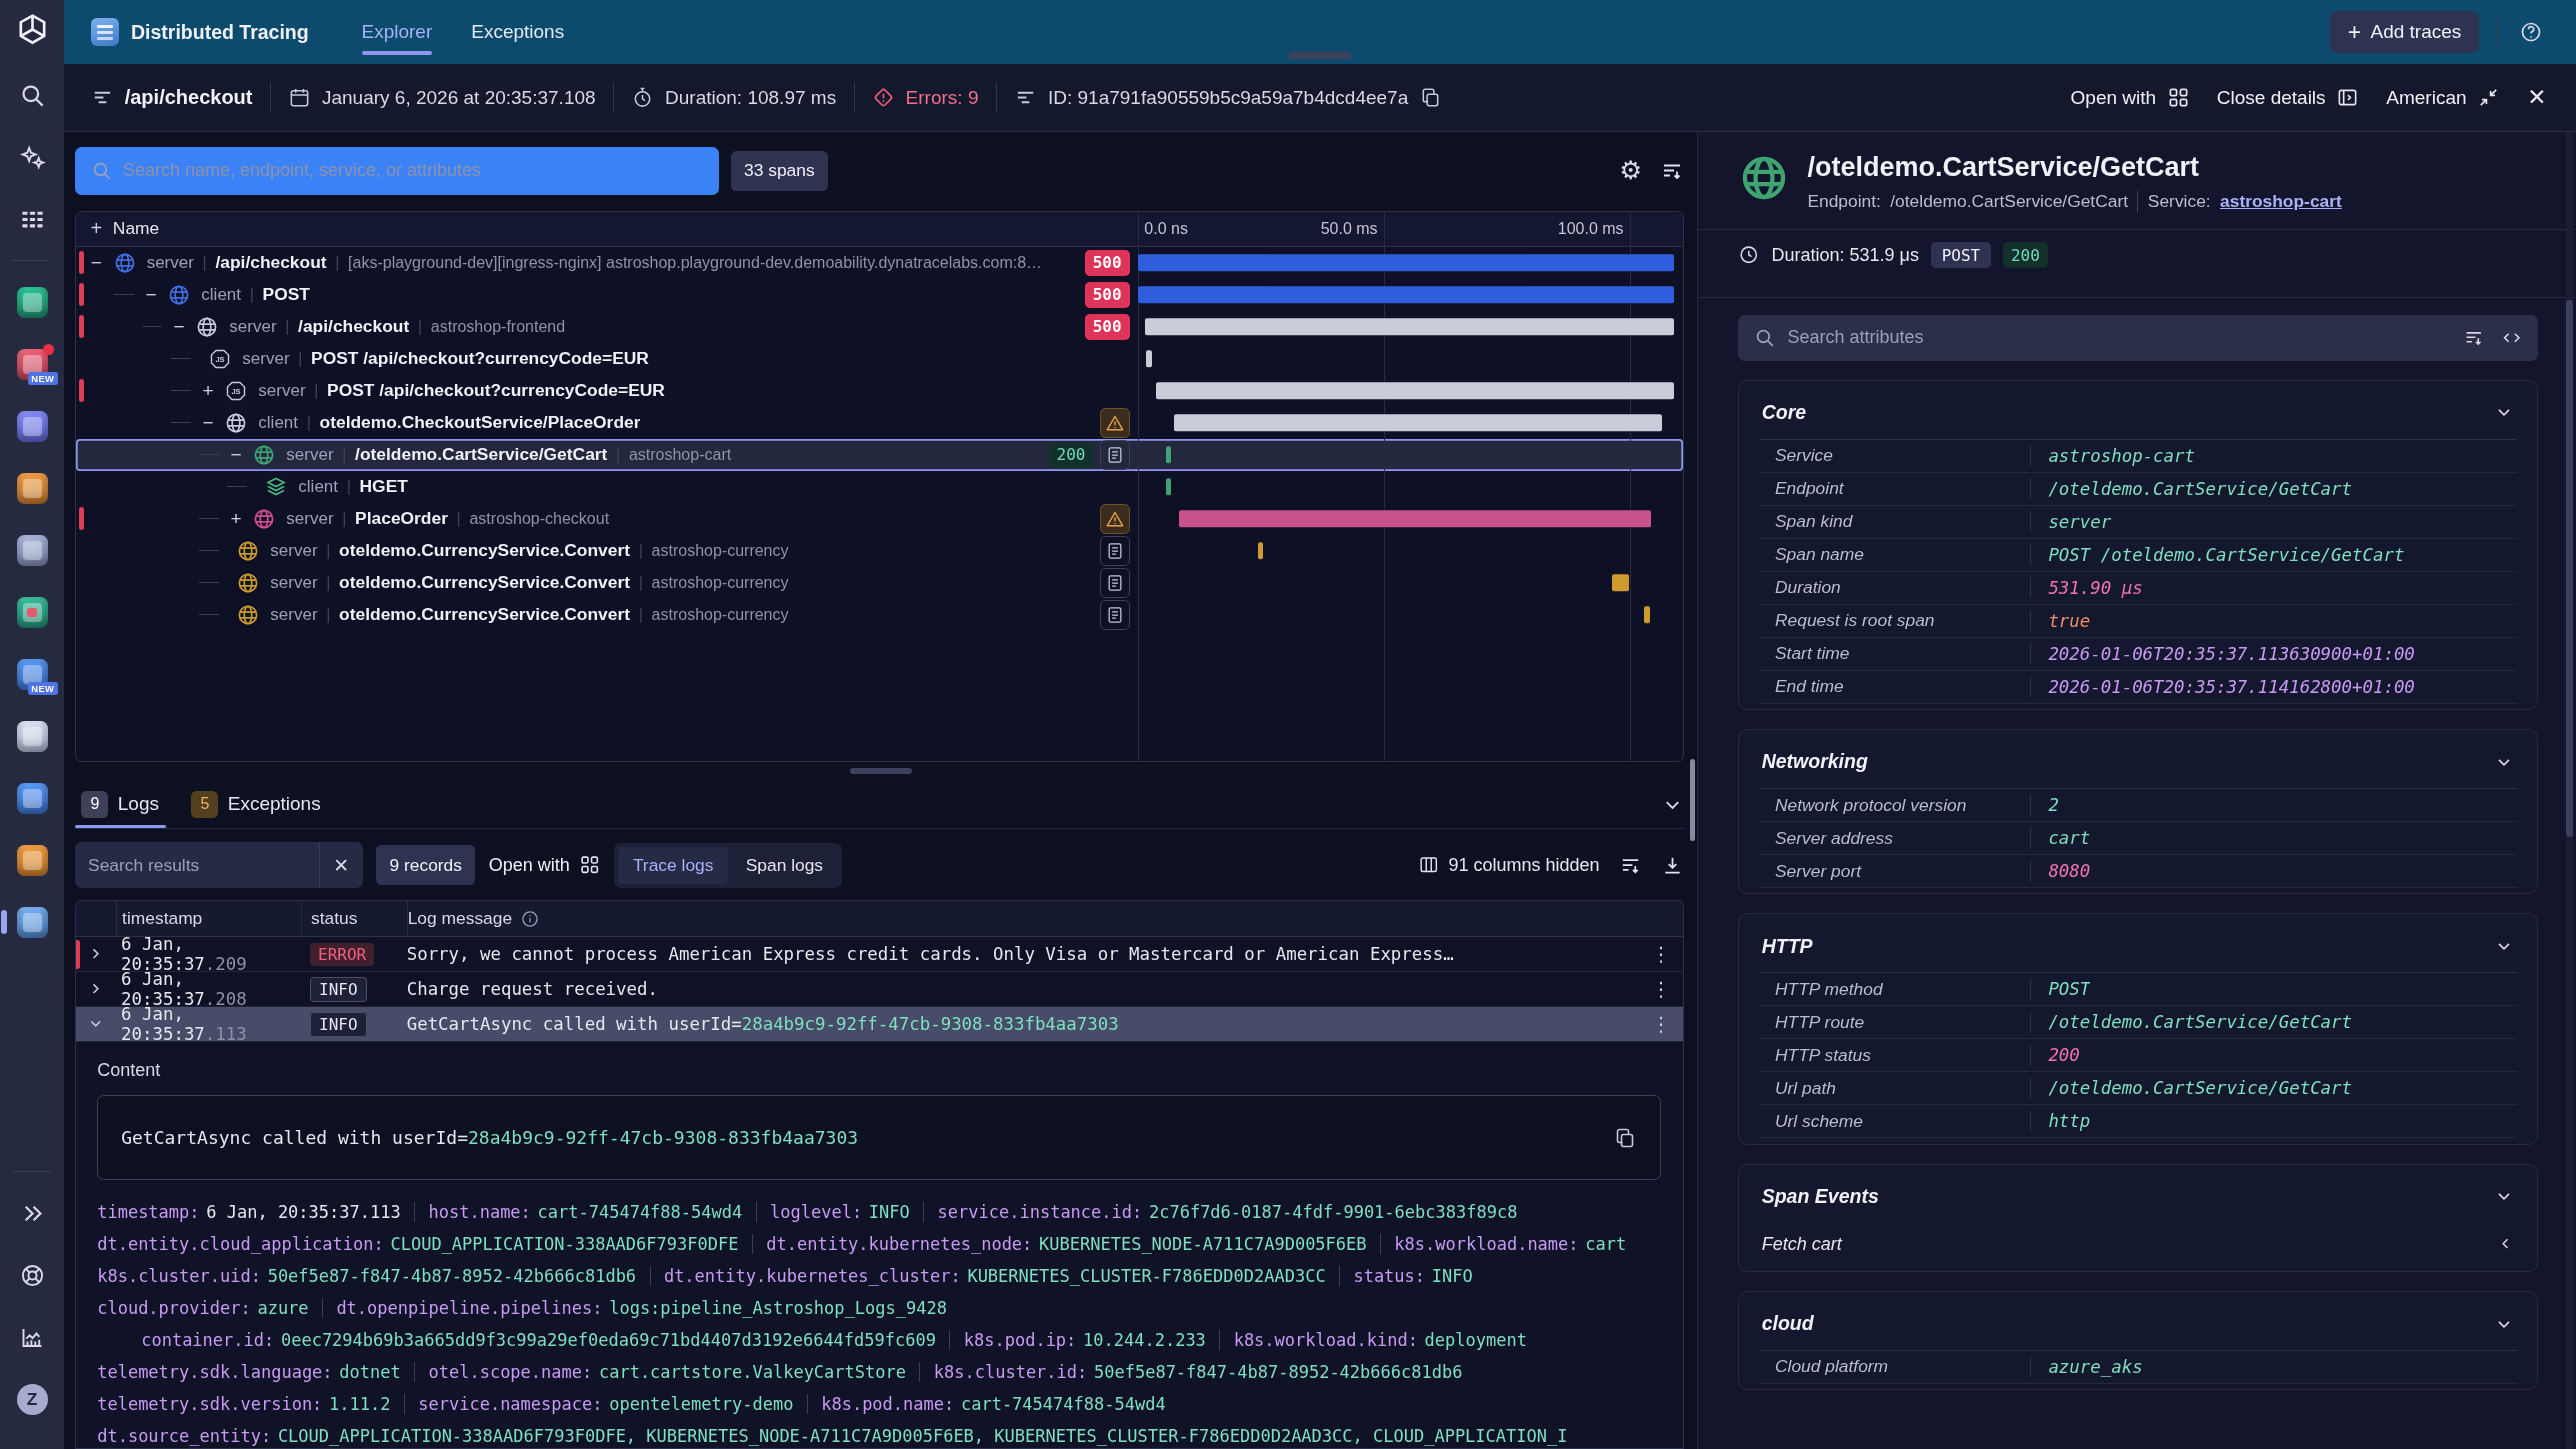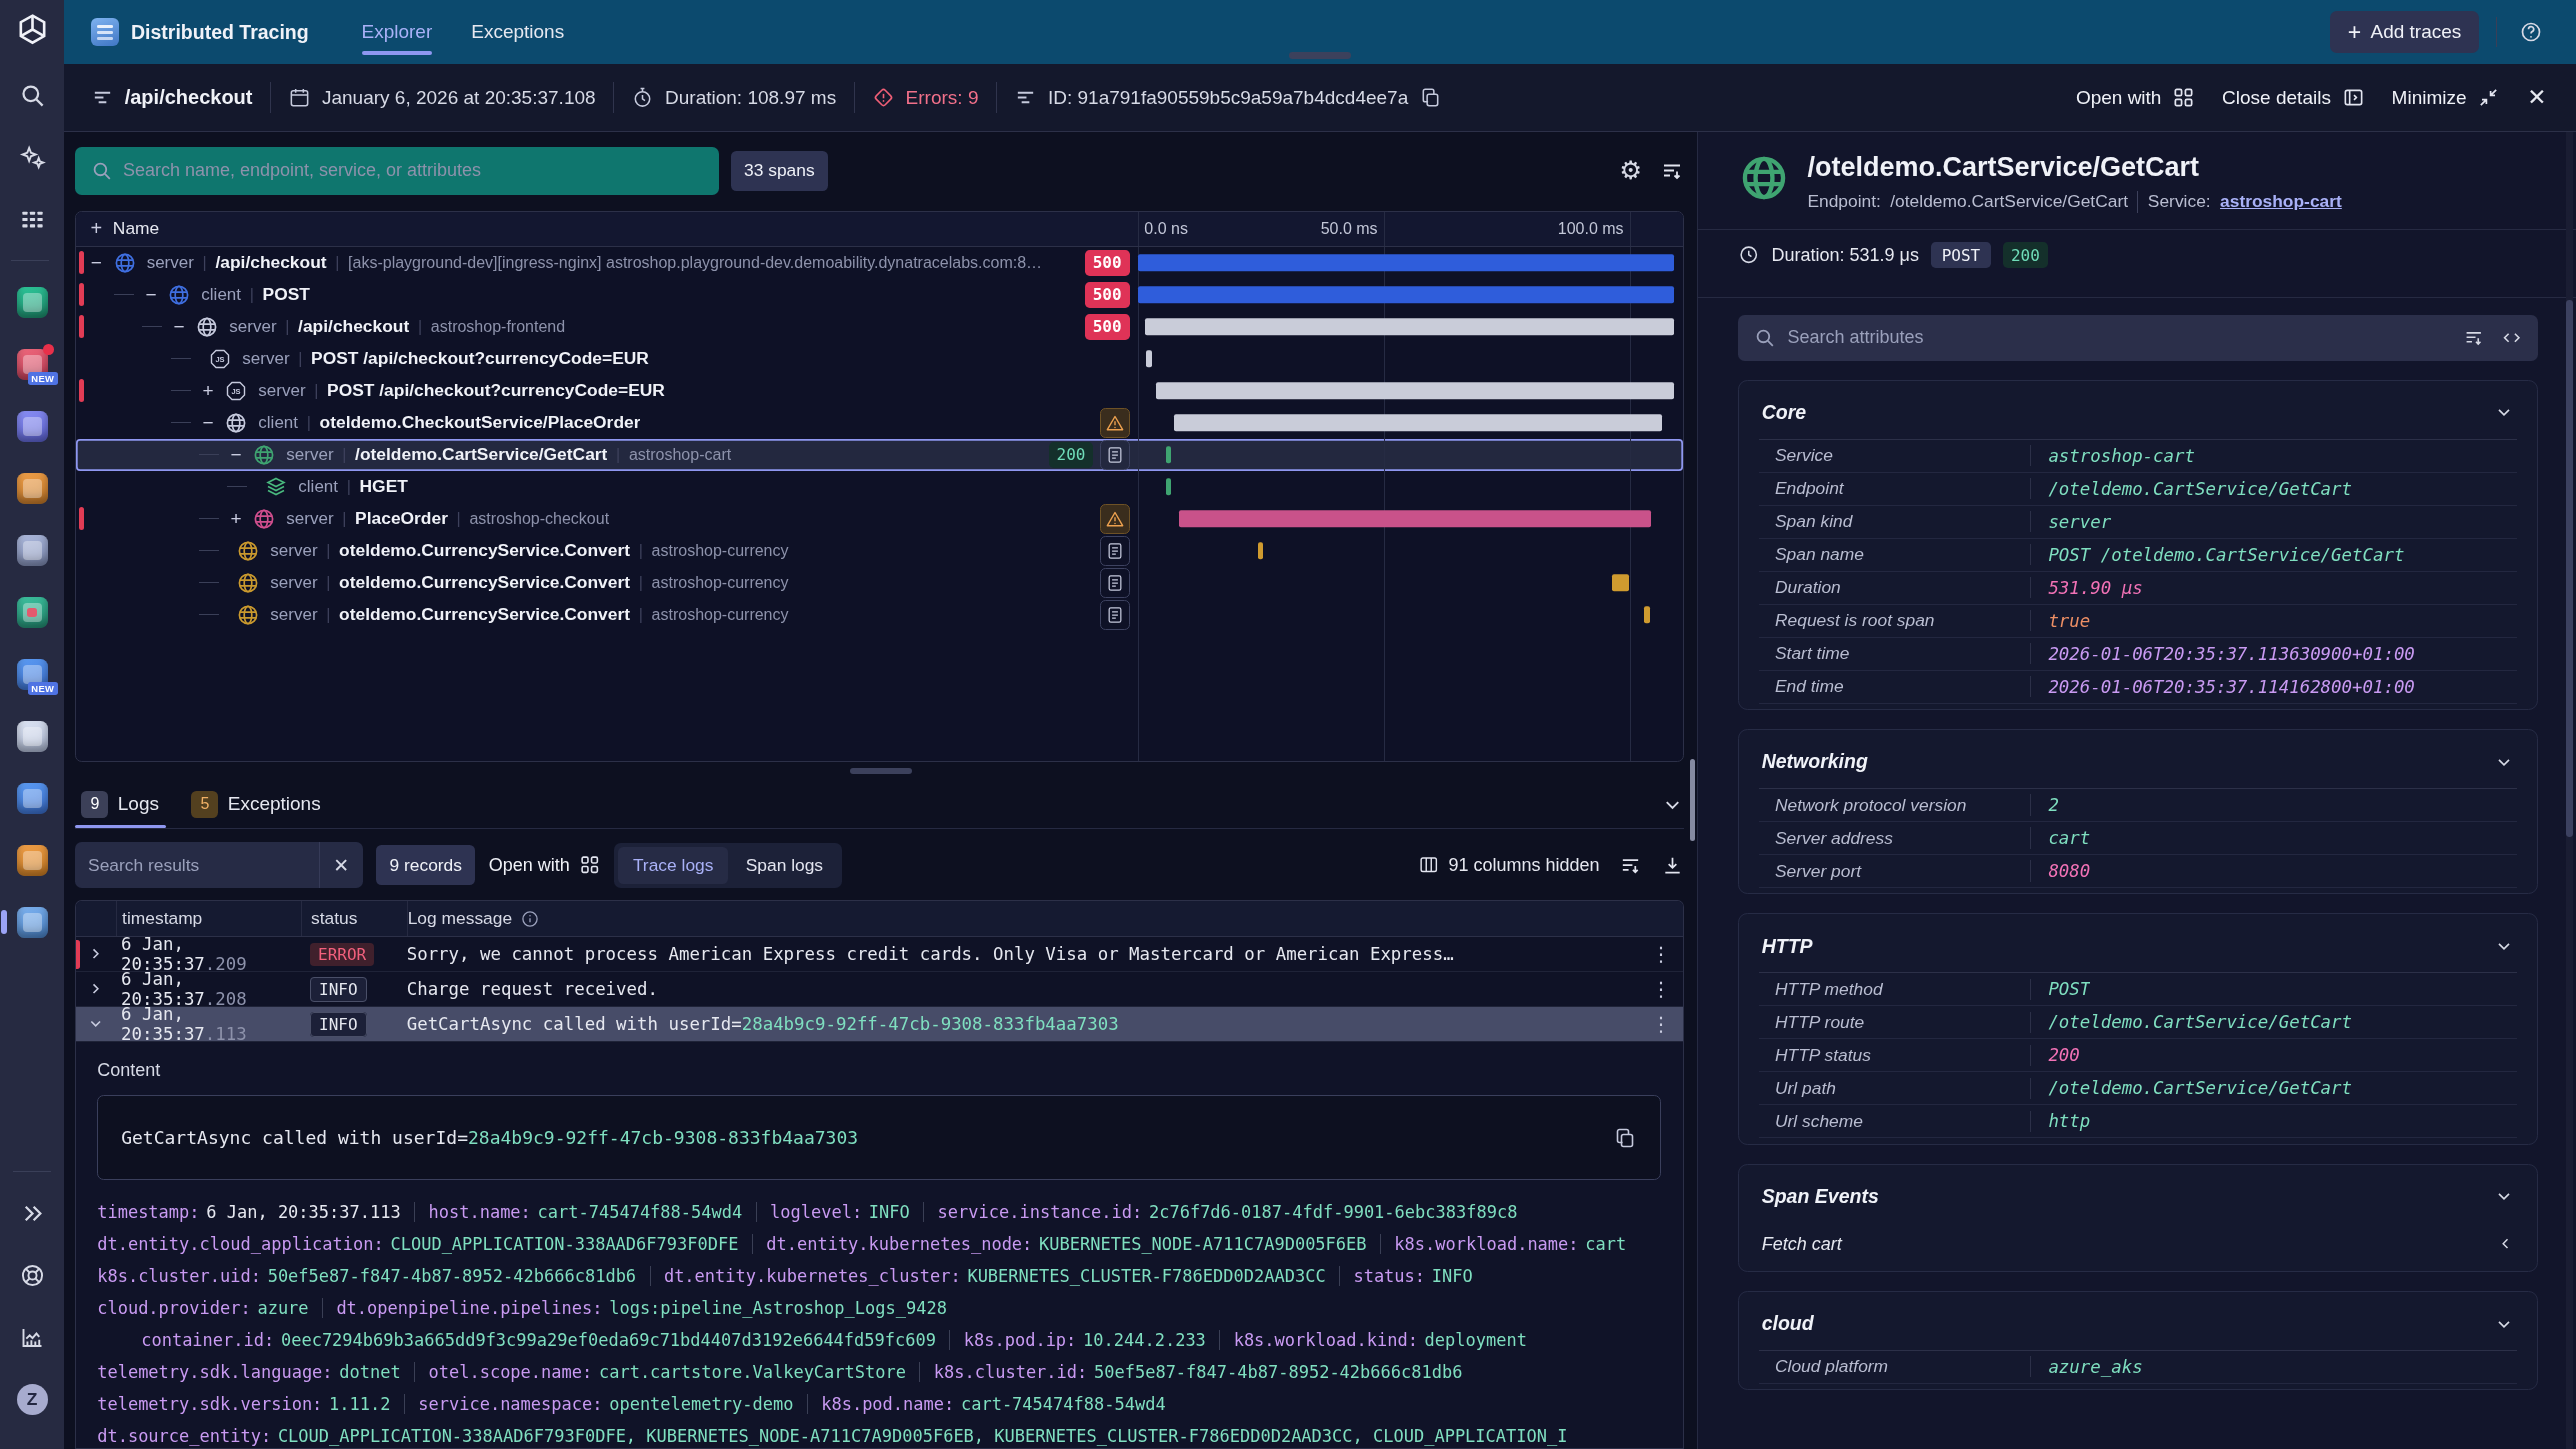--- a/index.html
+++ b/index.html
@@ -53,21 +53,21 @@
   .th-right { margin-left:auto; display:flex; align-items:center; gap:27px; }
   .th-action { display:flex; align-items:center; gap:10.7px; font-size:19px; color:#f0f2f8; cursor:pointer; }
   .th-action svg { width:23px; height:23px; }
   .x-close { font-size:23px; color:#e6e8f0; cursor:pointer; }
 
   
   .content { flex:1; display:flex; min-height:0; }
   .left { flex:1; min-width:0; display:flex; flex-direction:column; position:relative; background:#0d1020; }
 
   .span-toolbar { display:flex; align-items:center; margin:14.8px 13.4px 0 10.7px; gap:12px; }
-  .search-box { display:flex; align-items:center; gap:10.7px; background:#0f766e; border-radius:6.7px; height:48px; padding:0 16px; width:644px; }
+  .search-box { display:flex; align-items:center; gap:10.7px; background:#3b82f6; border-radius:6.7px; height:48px; padding:0 16px; width:644px; }
   .search-box input { background:transparent; border:none; outline:none; color:#e6e8f0; font-size:18px; font-family:inherit; width:100%; }
   .search-box input::placeholder { color:#8d92ab; }
   .chip { background:#2e3352; color:#f0f2f8; font-size:17.4px; padding:9.4px 13.4px; border-radius:5.4px; white-space:nowrap; }
   .span-toolbar .right-icons { margin-left:auto; display:flex; gap:17.4px; align-items:center; }
   .gear-glyph { font-size:25.5px; color:#d7dae6; line-height:1; }
 
   
   .tree { margin:16px 13.4px 0 10.7px; border:1px solid #2c3048; border-radius:6.7px; background:#0e1126; height:551px; display:flex; flex-direction:column; overflow:hidden; }
   .tree-head { height:35px; flex:none; background:#131730; border-bottom:1px solid #2c3048; display:flex; align-items:center; }
   .tree-head .name-head { flex:1; display:flex; align-items:center; gap:10.7px; padding-left:14.8px; font-size:17.4px; color:#e6e8f0; }
@@ -403,21 +403,21 @@
             </svg>
         </div>
         <div class="th-action">
           <span>Close details</span>
           <svg viewBox="0 0 24 24" fill="none" stroke="#e3e5f0" stroke-width="1.7">
               <rect x="3.5" y="4.5" width="17" height="15" rx="2"></rect>
               <path d="M8 4.5v15M12.5 9.5l2.5 2.5-2.5 2.5"></path>
             </svg>
         </div>
         <div class="th-action">
-          <span>Minimize</span>
+          <span>American</span>
           <svg viewBox="0 0 24 24" fill="none" stroke="#e3e5f0" stroke-width="1.8">
               <path d="M20 4l-5.5 5.5M14.2 5.2v4.6h4.6M4 20l5.5-5.5M9.8 18.8v-4.6H5.2"></path>
             </svg>
         </div>
         <span class="x-close">✕</span>
       </div>
     </div>
 
     <div class="content">
       <div class="left">

